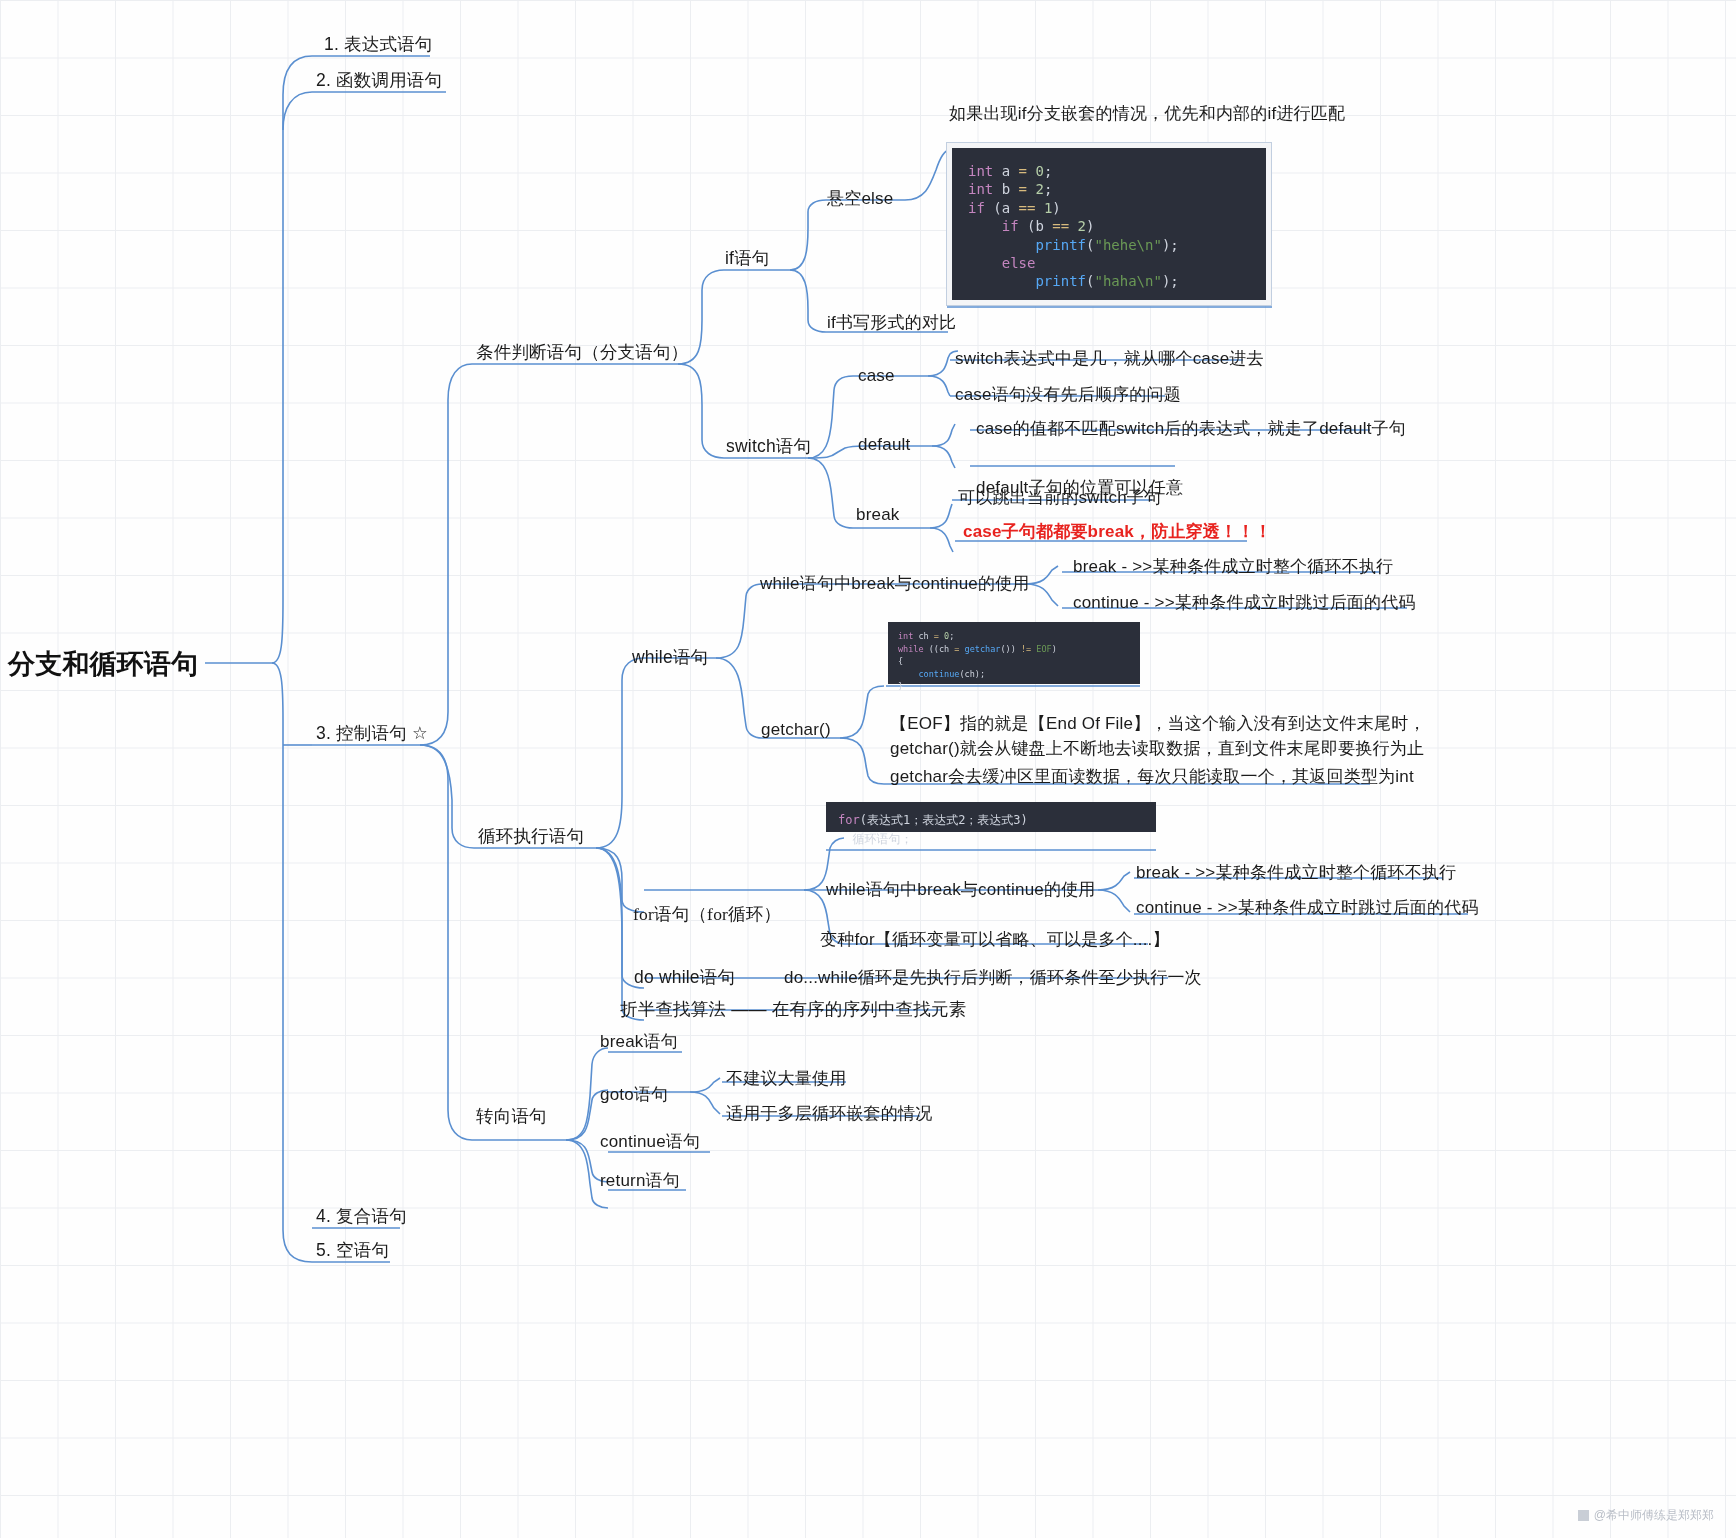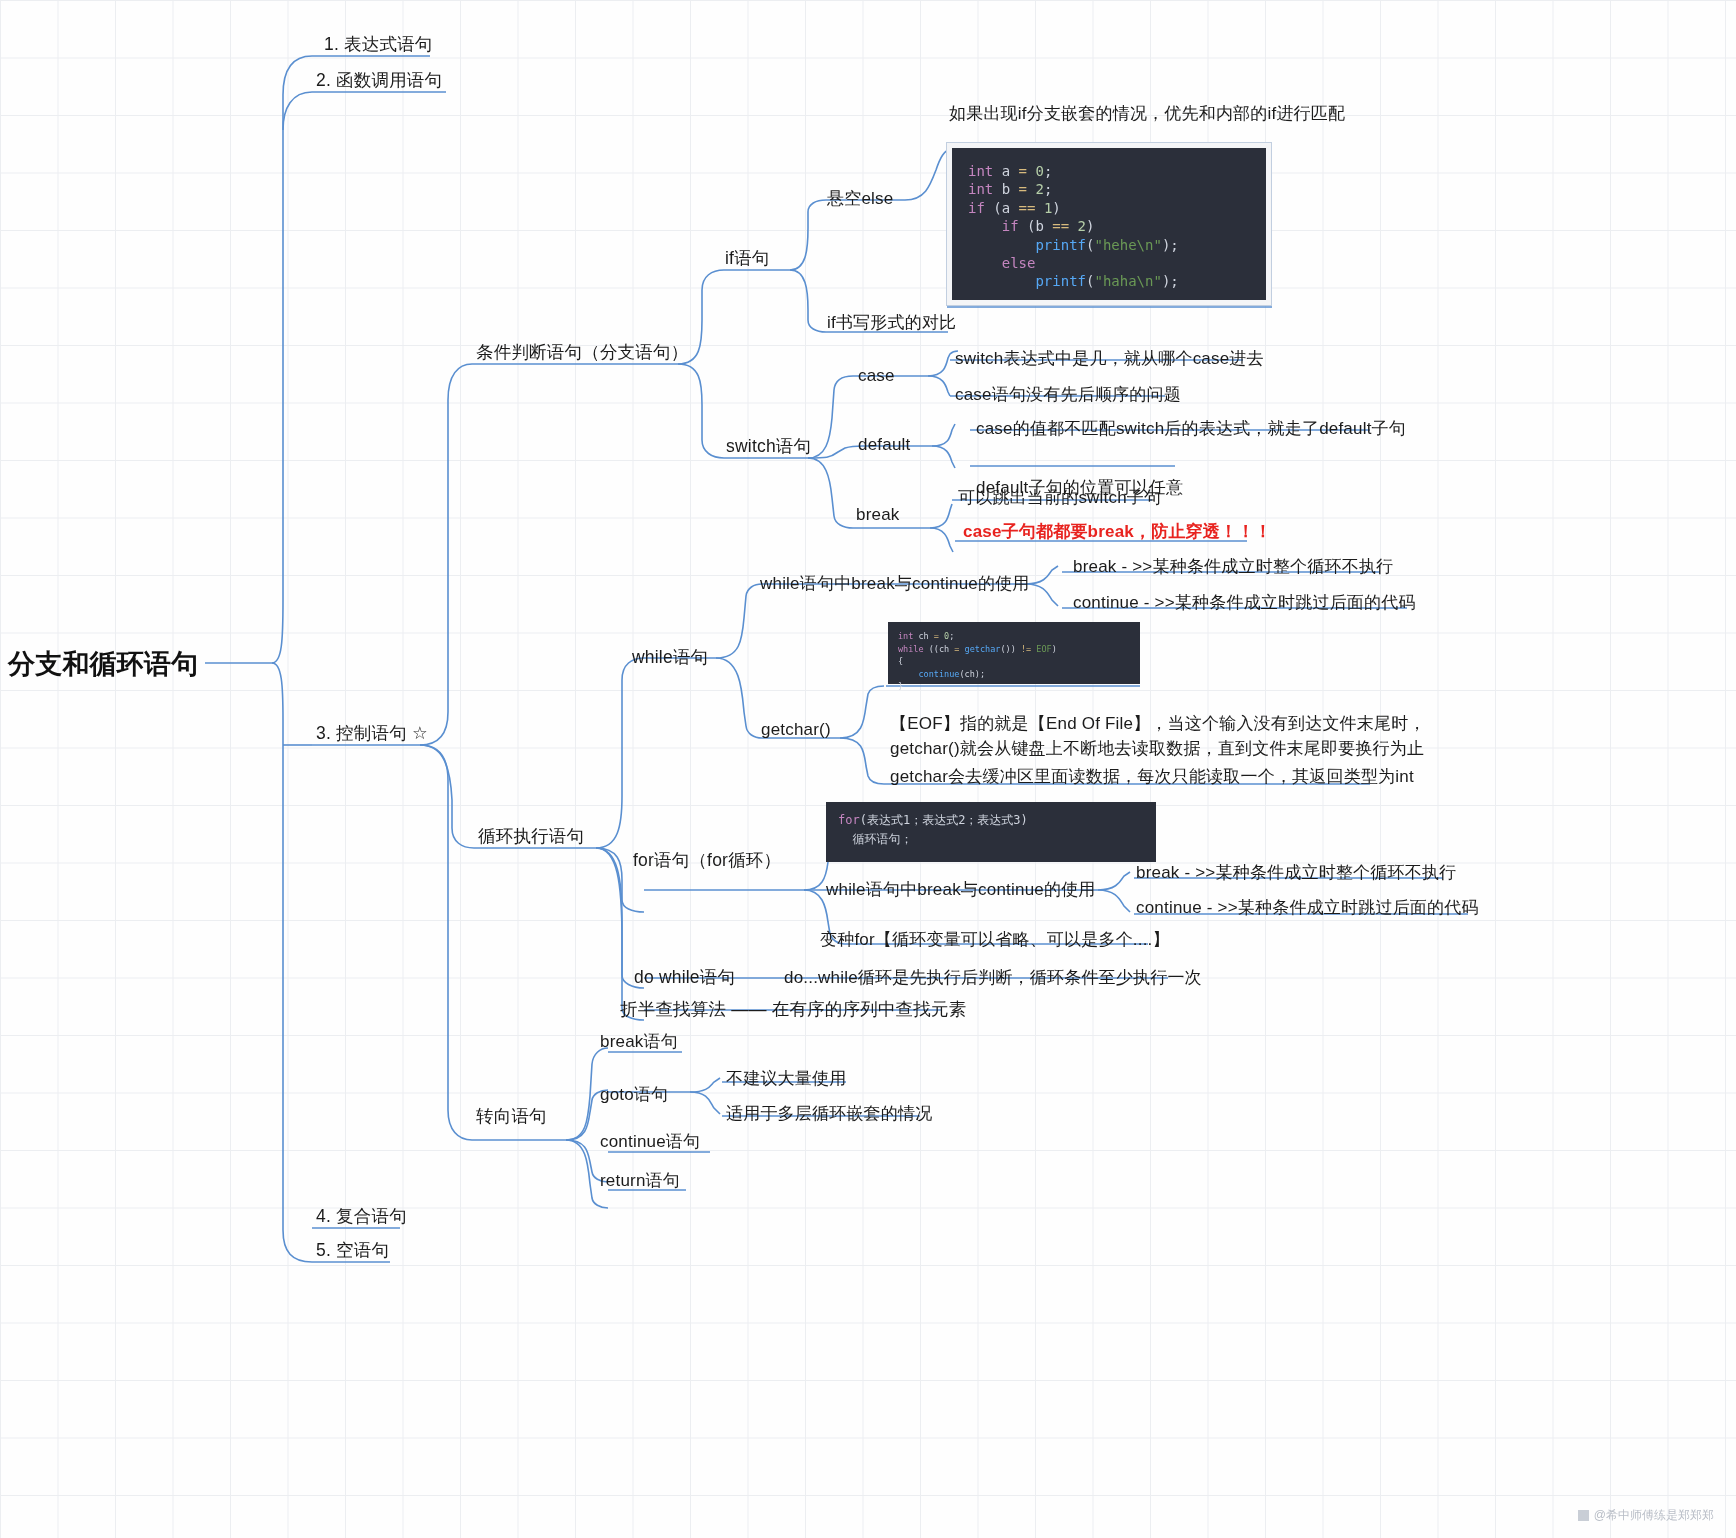--- a/index.html
+++ b/index.html
@@ -59,21 +59,21 @@
   }
   .code-getchar {
     left: 888px; top: 622px;
     width: 252px; height: 62px;
     padding: 8px 10px;
     font-size: 8.5px;
     line-height: 12.5px;
   }
   .code-for {
     left: 826px; top: 802px;
-    width: 330px; height: 60px;
+    width: 330px; height: 30px;
     padding: 9px 12px;
     font-size: 12px;
     line-height: 19px;
   }
   .c-kw { color: #c586c0; }
   .c-type { color: #c586c0; }
   .c-num { color: #b5cea8; }
   .c-fn { color: #56a8f5; }
   .c-str { color: #6a9955; }
   .c-op { color: #d7ba7d; }
@@ -261,21 +261,21 @@
 
   <div class="codeblock code-getchar"><span class="c-type">int</span> <span class="c-pl">ch</span> <span class="c-op">=</span> <span class="c-num">0</span><span class="c-pl">;</span>
 <span class="c-kw">while</span> <span class="c-pl">((ch</span> <span class="c-op">=</span> <span class="c-fn">getchar</span><span class="c-pl">())</span> <span class="c-op">!=</span> <span class="c-str">EOF</span><span class="c-pl">)</span>
 <span class="c-pl">{</span>
     <span class="c-fn">continue</span><span class="c-pl">(ch);</span>
 <span class="c-pl">}</span></div>
 
   <div class="node leaf two-line" style="left:890px; top:712px; width:570px;">【EOF】指的就是【End Of File】，当这个输入没有到达文件末尾时，getchar()就会从键盘上不断地去读取数据，直到文件末尾即要换行为止</div>
   <div class="node leaf" style="left:890px; top:766px;">getchar会去缓冲区里面读数据，每次只能读取一个，其返回类型为int</div>
 
-  <div class="node lvl2" style="left:633px; top:850px;">for语句（for循环）</div>
+  <div class="node lvl2" style="left:633px; top:904px;font-family:Liberation Serif, serif;">for语句（for循环）</div>
 
   <div class="codeblock code-for"><span class="c-kw">for</span><span class="c-pl">(表达式1；表达式2；表达式3)</span>
 <span class="c-pl">  循环语句；</span></div>
 
   <div class="node lvl3" style="left:826px; top:879px;">while语句中break与continue的使用</div>
   <div class="node leaf" style="left:1136px; top:862px;">break - &gt;&gt;某种条件成立时整个循环不执行</div>
   <div class="node leaf" style="left:1136px; top:897px;">continue - &gt;&gt;某种条件成立时跳过后面的代码</div>
   <div class="node leaf" style="left:820px; top:929px;">变种for【循环变量可以省略、可以是多个....】</div>
 
   <div class="node lvl2" style="left:634px; top:967px;">do while语句</div>

